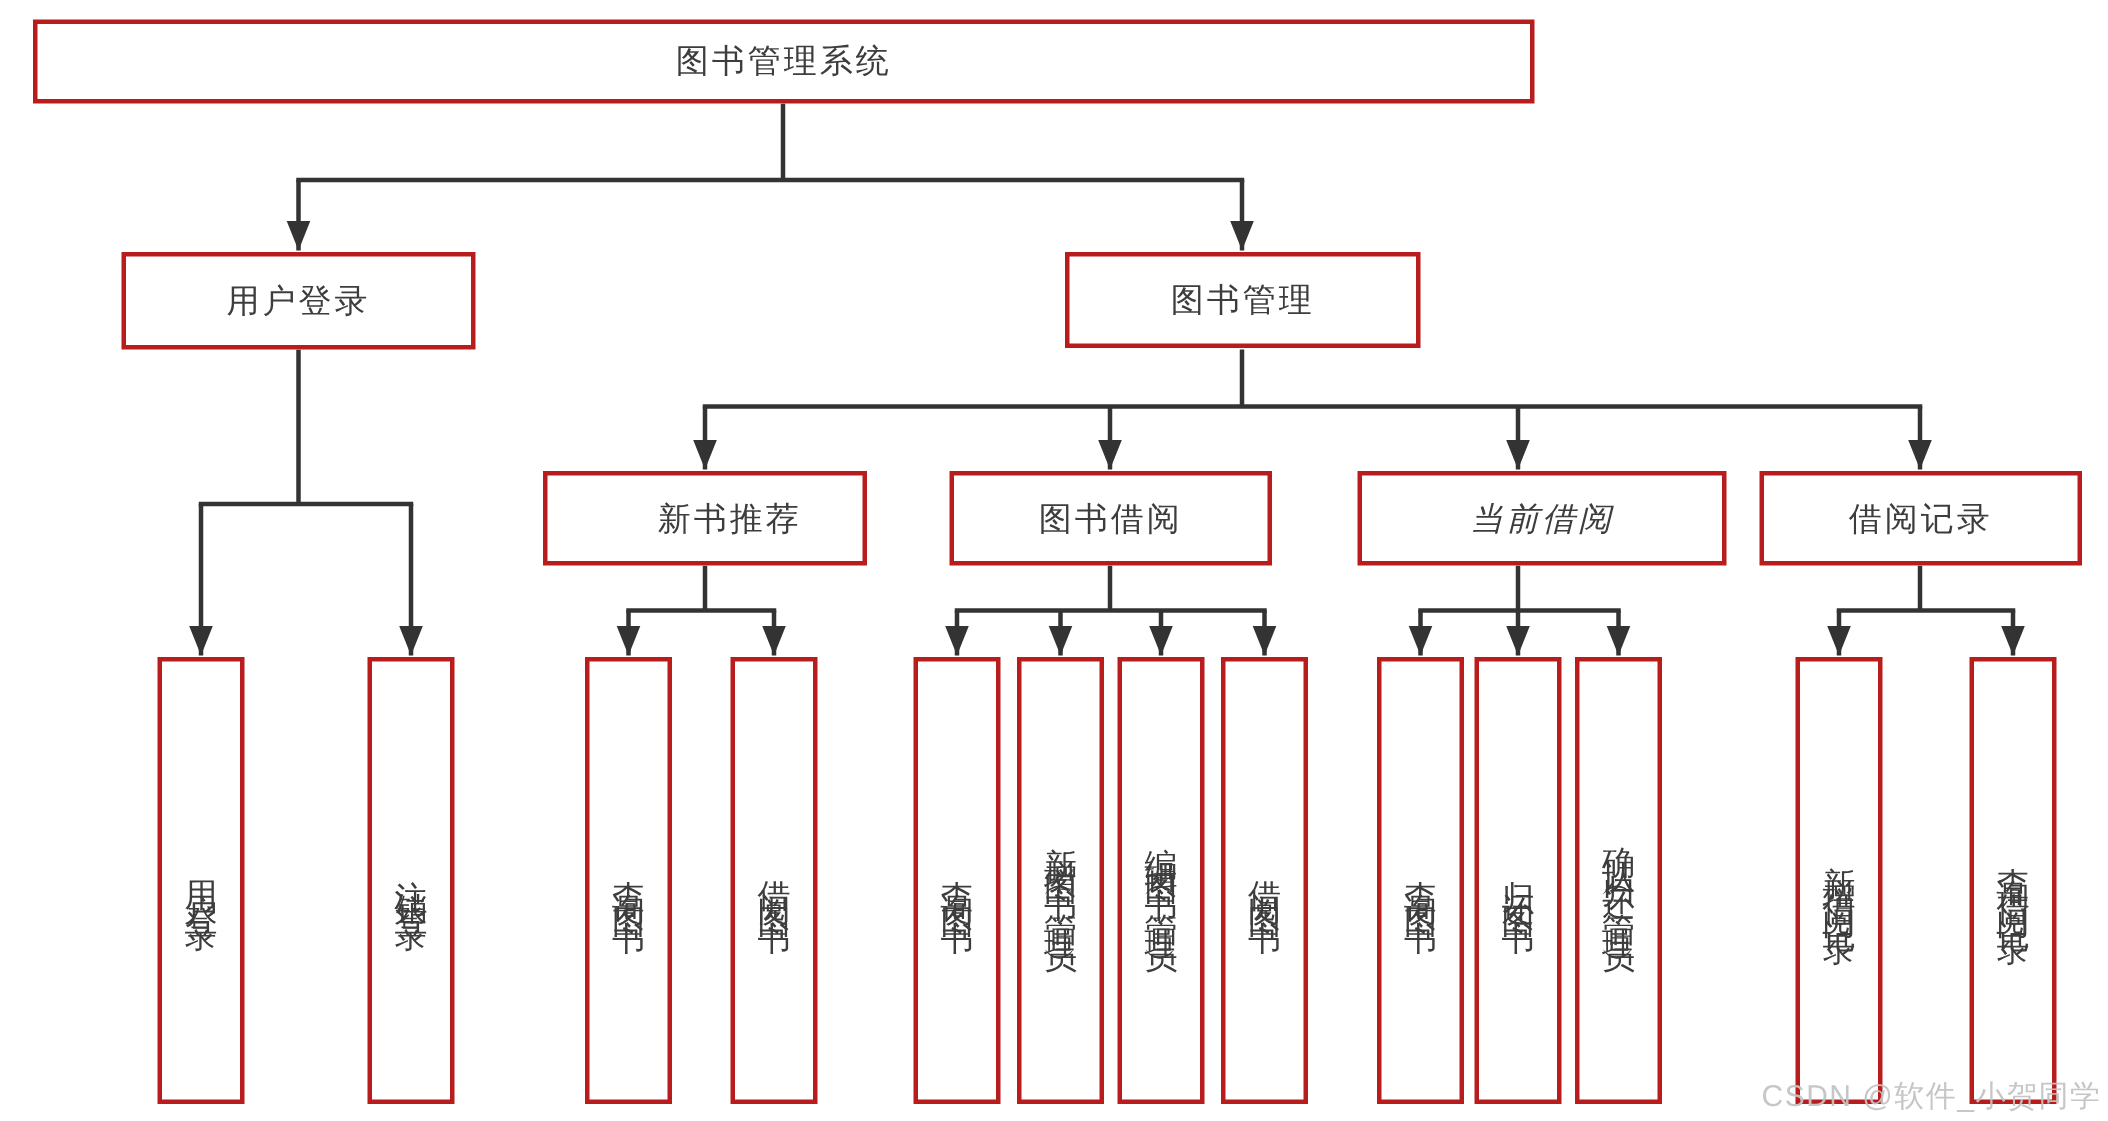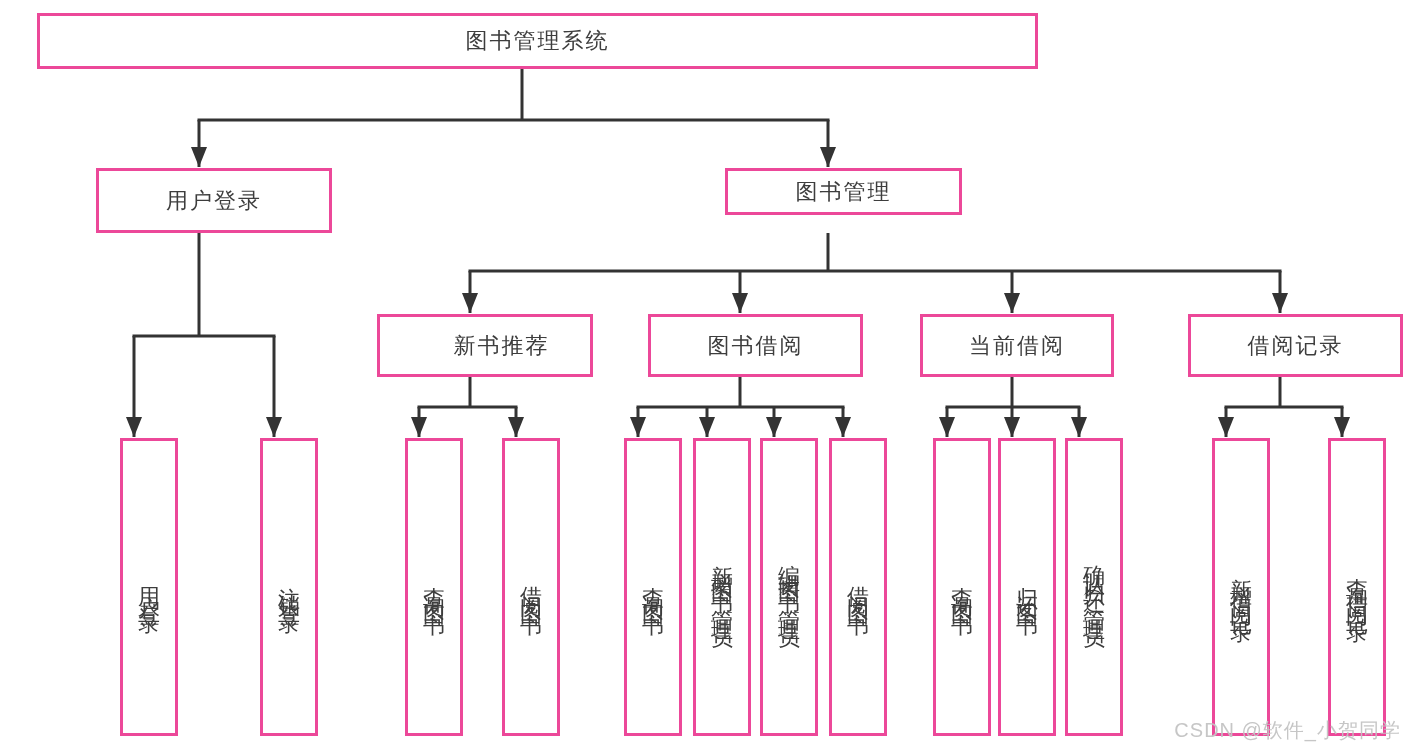--- a/index.html
+++ b/index.html
@@ -14,26 +14,25 @@
   .wires {
     position: absolute;
     left: 0; top: 0;
     width: 1405px; height: 747px;
     pointer-events: none;
   }
   .node {
     position: absolute;
     box-sizing: border-box;
     background: #ffffff;
-    border: 3px solid #ec4899;
+    border: 3px solid #b91c1c;
     display: flex;
     align-items: center;
     justify-content: center;
     color: #3d3d3d;
-    margin-left: 15px;
   }
   .node.h {
     font-size: 22px;
     letter-spacing: 2px;
   }
   .node.leaf {
     width: 58px;
     height: 298px;
     top: 438px;
   }
@@ -117,31 +116,31 @@
     </g>
   </svg>
 
   <div class="node h" style="left:22px; top:13px; width:1001px; height:56px;">
     <span>图书管理系统</span>
   </div>
 
   <div class="node h" style="left:81px; top:168px; width:236px; height:65px;">
     <span>用户登录</span>
   </div>
-  <div class="node h" style="left:710px; top:168px; width:237px; height:47px;">
+  <div class="node h" style="left:710px; top:168px; width:237px; height:64px;">
     <span>图书管理</span>
   </div>
 
   <div class="node h" style="left:362px; top:314px; width:216px; height:63px;padding-left:33px;">
     <span>新书推荐</span>
   </div>
   <div class="node h" style="left:633px; top:314px; width:215px; height:63px;text-align:center;">
     <span>图书借阅</span>
   </div>
-  <div class="node h" style="left:905px; top:314px; width:194px; height:63px;">
+  <div class="node h" style="left:905px; top:314px; width:246px; height:63px;font-style:italic;">
     <span>当前借阅</span>
   </div>
   <div class="node h" style="left:1173px; top:314px; width:215px; height:63px;">
     <span>借阅记录</span>
   </div>
 
   <div class="node leaf" style="left:105px;">
     <span class="vtext">用户登录</span>
   </div>
   <div class="node leaf" style="left:245px;">

